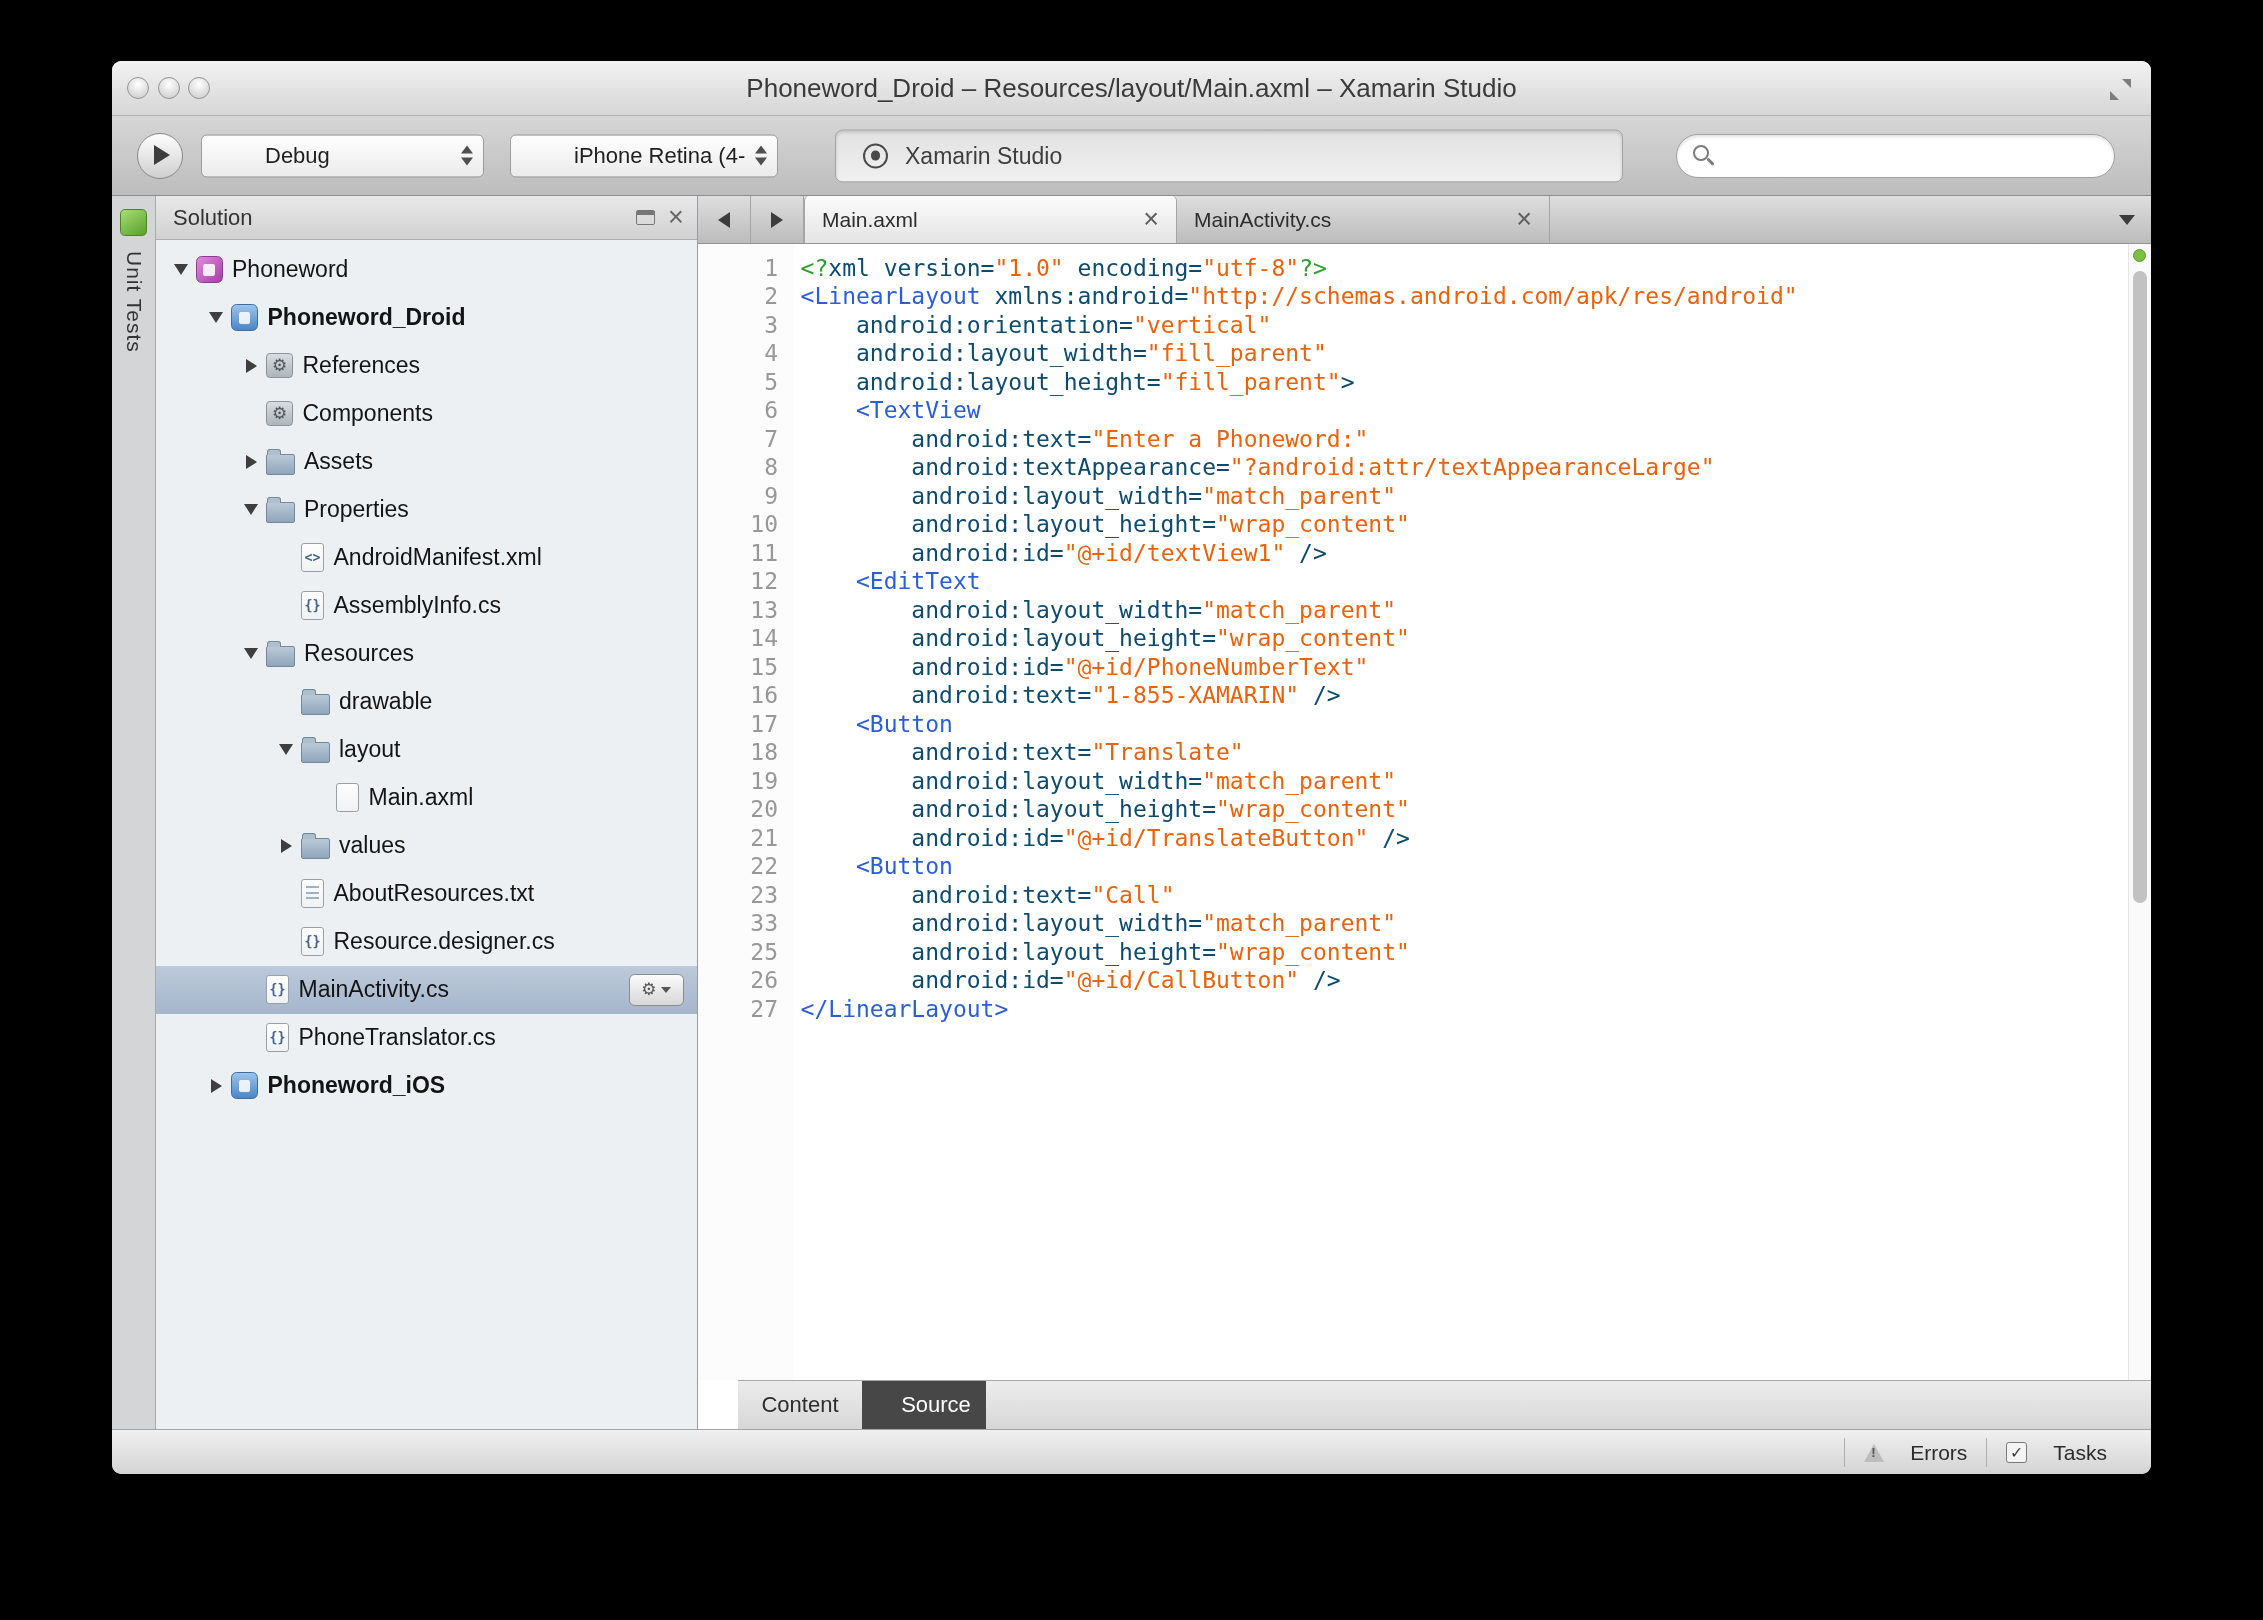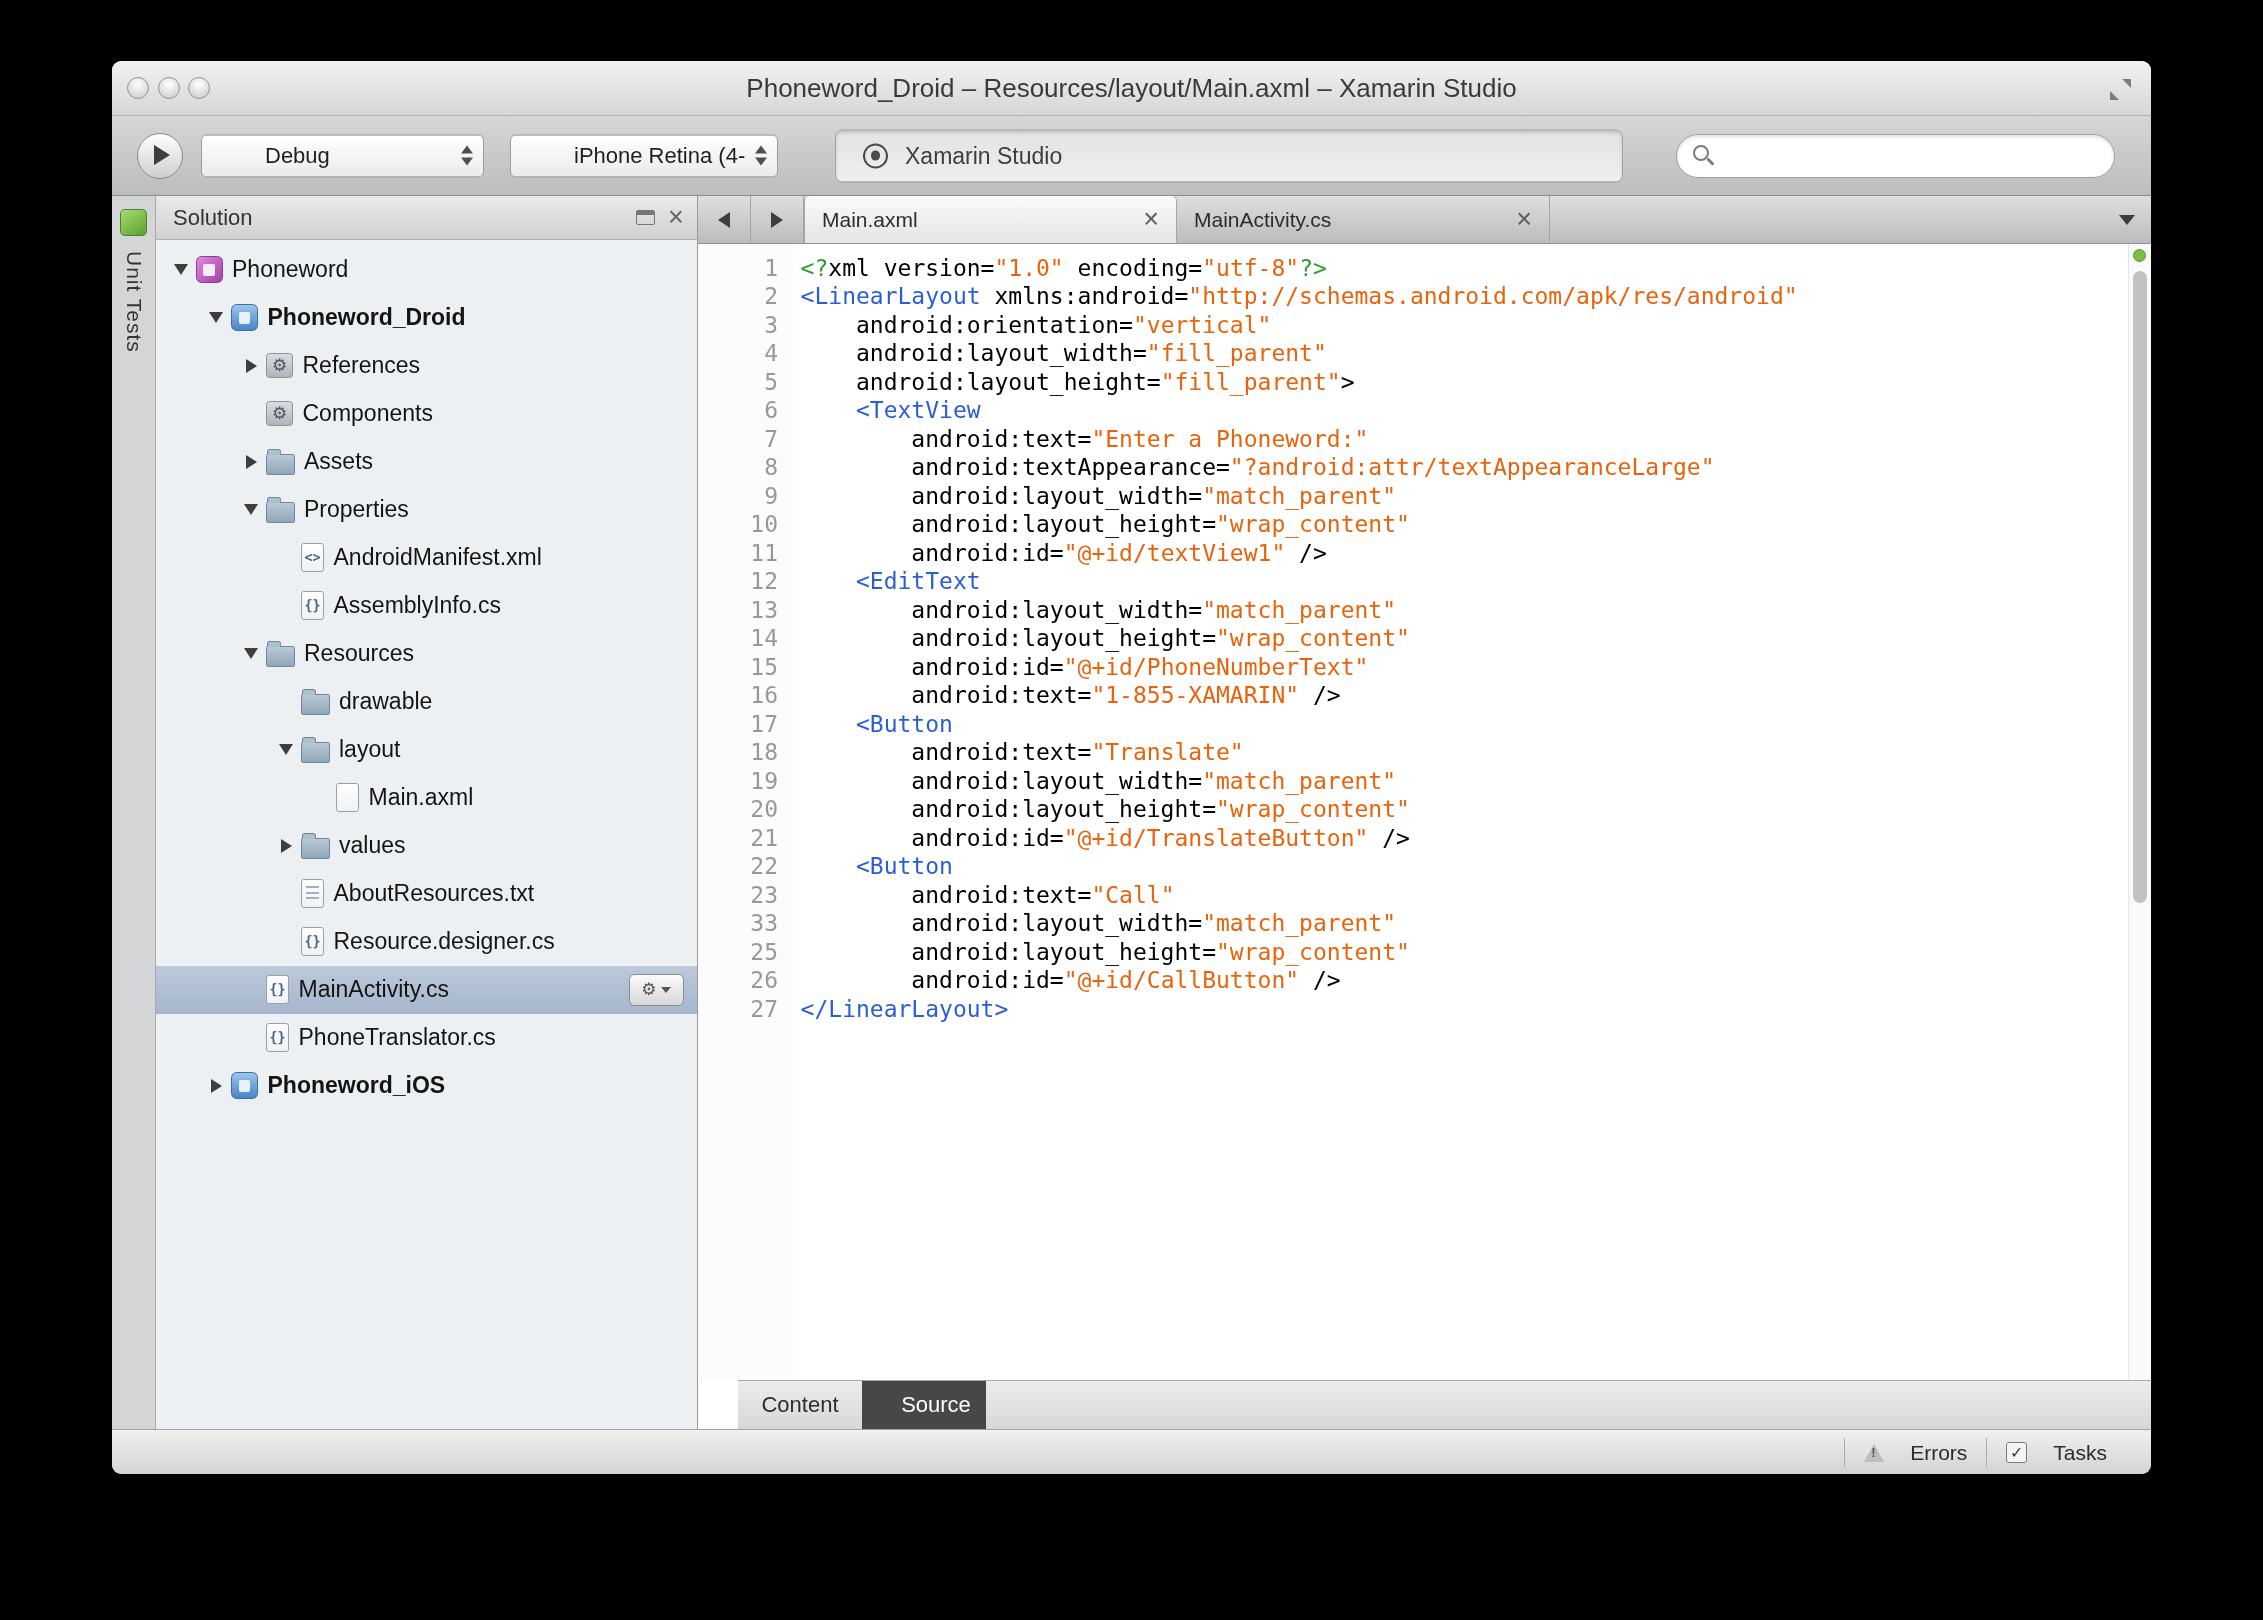--- a/index.html
+++ b/index.html
@@ -120,21 +120,21 @@
   .etab-label { font-size:21px; color:#2d2d2d; flex:1; white-space:nowrap; overflow:hidden; }
   .etab-close { font-size:27px; color:#5e5e5e; margin-left:11.4px; line-height:1; }
   .tab-overflow { width:49px; flex:0 0 49px; margin-left:auto; display:flex; align-items:center; justify-content:center; }
   .tri-down { width:0; height:0; border-left:8.6px solid transparent; border-right:8.6px solid transparent; border-top:10.5px solid #3d3d3d; }
 
   .codewrap { flex:1; position:relative; display:flex; overflow:hidden; background:#fff; }
   .gutter { width:95px; flex:0 0 95px; padding:9.5px 15px 0 0; text-align:right; background:#fcfcfc;
             font-family:"DejaVu Sans Mono", monospace; font-size:23px; line-height:28.5px; color:#989898; }
   .code { flex:1; padding:9.5px 28.5px 0 7.6px; font-family:"DejaVu Sans Mono", monospace; font-size:23px;
           line-height:28.5px; white-space:pre; color:#222; overflow:hidden; }
-  .tok-plain { color:#000000; }
+  .tok-plain { color:#0c4a6e; }
   .tok-tag { color:#2b5ed6; }
   .tok-str { color:#e8630c; }
   .tok-pi { color:#2e9e2e; }
   .scrolltrack { position:absolute; right:0; top:0; bottom:0; width:23px; background:#fafafa; border-left:1px solid #e6e6e6; }
   .green-dot { position:absolute; right:4.8px; top:4.8px; width:13.3px; height:13.3px; border-radius:50%;
                background:#7bc043; border:1px solid #5d9630; }
   .thumb { position:absolute; right:3.8px; top:27px; width:14.3px; height:632px; background:#c2c2c2; border-radius:7.6px; }
 
   .efooter { height:49px; flex:0 0 49px; background:linear-gradient(#ececec,#d7d7d7); border-top:1px solid #a8a8a8;
              display:flex; align-items:stretch;margin-left:40px; }

